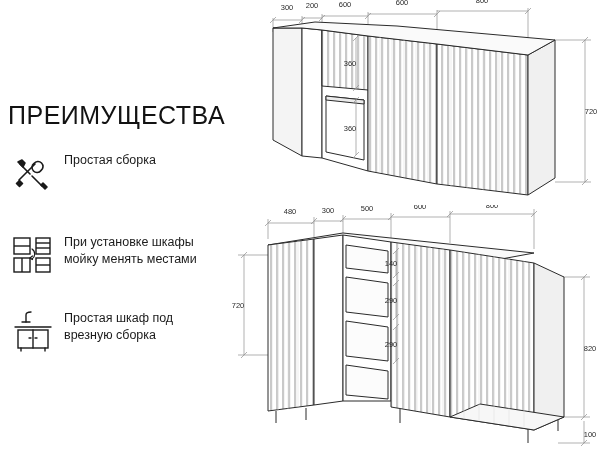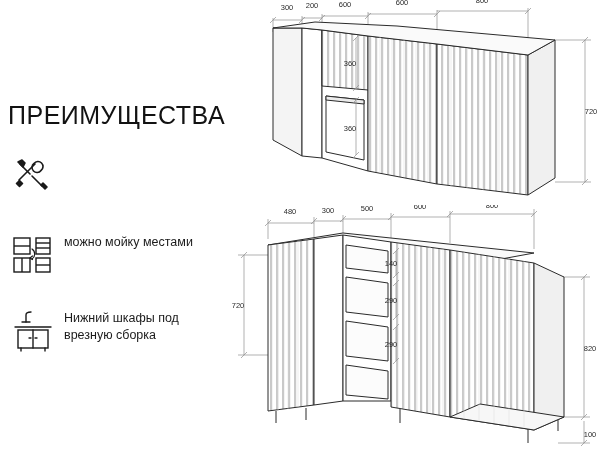--- a/index.html
+++ b/index.html
@@ -56,20 +56,21 @@
             <path d="M9.5 30.5 l-3 3 l3 3 l3 -3 z" fill="#1a1a1a"></path>
 
             <path d="M10 14 L20 24"></path>
             <path d="M8 12 l4 -2 l3 3 l-2 4 z" fill="#1a1a1a"></path>
             <path d="M22 26 l10 10"></path>
             <path d="M31 35 l4 4 l2 -2 l-4 -4 z" fill="#1a1a1a"></path>
           </g>
         </svg>
       </div>
       <div class="ftext">
+        <div>Простая сборка</div>
       </div>
     </div>
 
     <div class="feature f2">
       <div class="ficon">
         <svg width="46" height="46" viewBox="0 0 46 46">
           <g stroke="#1a1a1a" stroke-width="1.4" fill="none">
             <rect x="4" y="6" width="16" height="16"></rect>
             <line x1="4" y1="14" x2="20" y2="14"></line>
             <rect x="26" y="6" width="14" height="16"></rect>
@@ -80,21 +81,22 @@
             <rect x="26" y="26" width="14" height="14"></rect>
             <line x1="26" y1="33" x2="40" y2="33"></line>
           </g>
           <g stroke="#1a1a1a" stroke-width="1.2" fill="none" stroke-linecap="round">
             <path d="M22 17 a6 6 0 0 1 0 10"></path>
             <path d="M22.5 27.5 l-2.5 -1.5 l2.5 -2"></path>
           </g>
         </svg>
       </div>
       <div class="ftext">
-        <div>можно мойку местами</div>
+        <div>При установке шкафы</div>
+        <div>мойку менять местами</div>
       </div>
     </div>
 
     <div class="feature f3">
       <div class="ficon">
         <svg width="46" height="46" viewBox="0 0 46 46">
           <g stroke="#1a1a1a" stroke-width="1.4" fill="none" stroke-linecap="round">
 
             <path d="M16 14 L16 7 q0 -3 5 -3"></path>
             <line x1="12" y1="14" x2="20" y2="14"></line>
@@ -104,21 +106,21 @@
             <rect x="8" y="22" width="30" height="18"></rect>
             <line x1="23" y1="22" x2="23" y2="40"></line>
             <line x1="19" y1="30" x2="21" y2="30"></line>
             <line x1="25" y1="30" x2="27" y2="30"></line>
             <line x1="11" y1="40" x2="11" y2="43"></line>
             <line x1="35" y1="40" x2="35" y2="43"></line>
           </g>
         </svg>
       </div>
       <div class="ftext">
-        <div>Нижний шкафы под</div>
+        <div>Простая шкаф под</div>
         <div>врезную сборка</div>
       </div>
     </div>
   </div>
 
   <div class="draw" style="left:255px;top:0px;">
     <svg width="345" height="200" viewBox="0 0 345 200">
       <defs>
         <pattern id="stripeU" width="6" height="6" patternUnits="userSpaceOnUse">
           <rect width="6" height="6" fill="#ffffff"></rect>

